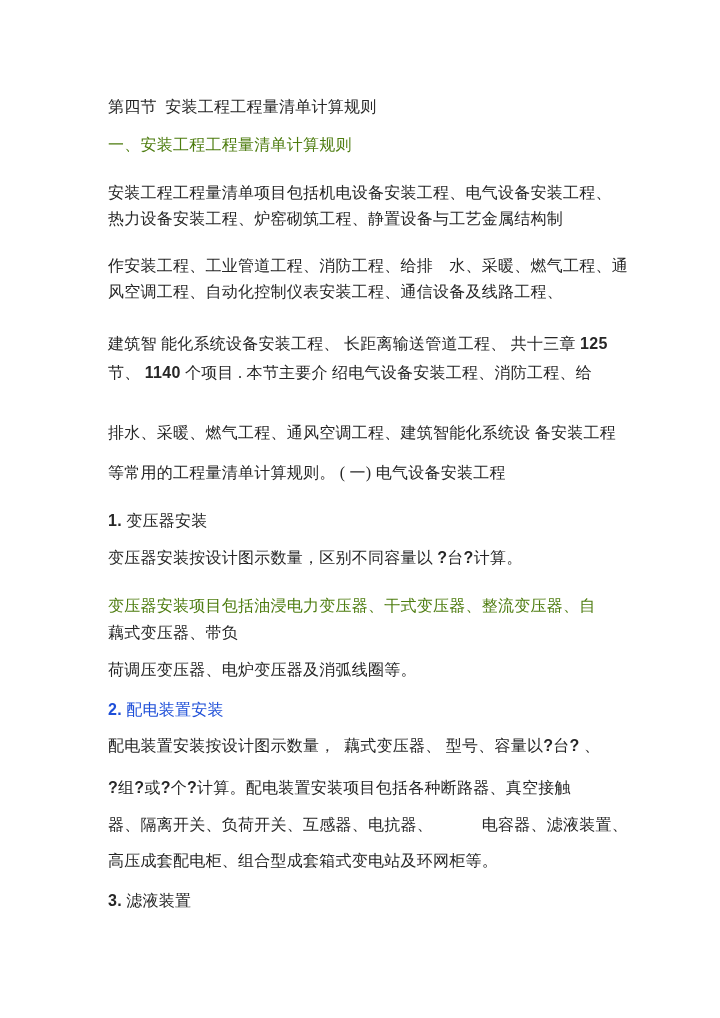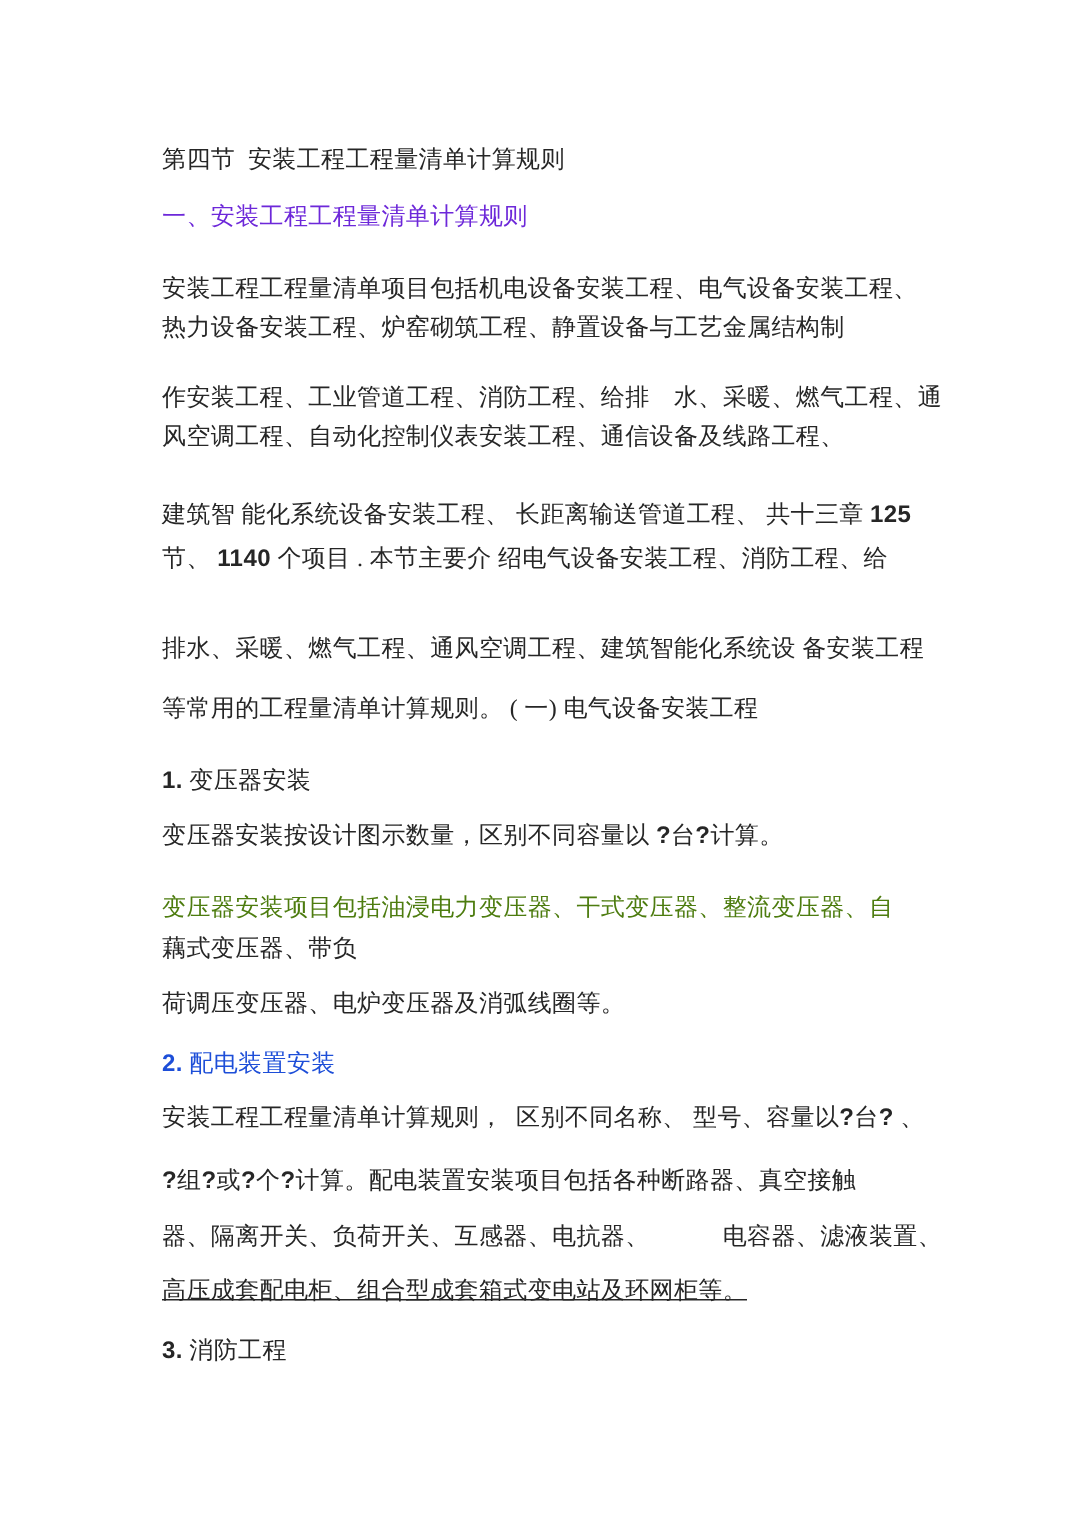--- a/index.html
+++ b/index.html
@@ -39,33 +39,33 @@
     font-family: "Liberation Sans", "DejaVu Sans", sans-serif;
     font-weight: 600;
     letter-spacing: 0.3px;
   }
 </style>
 </head>
 <body>
 
 <div class="doc-page" style="background: rgb(255, 255, 255);">
     <p class="line" style="top: 97px; color: rgb(38, 38, 38);"><span class="run">第四节  安装工程工程量清单计算规则</span></p>
-    <p class="line" style="top: 135px; color: #6d28d9;"><span class="run">一、安装工程工程量清单计算规则</span></p>
+    <p class="line" style="top: 135px; color: #4d7c0f;"><span class="run">一、安装工程工程量清单计算规则</span></p>
     <p class="line" style="top: 183px; color: rgb(38, 38, 38);"><span class="run">安装工程工程量清单项目包括机电设备安装工程、电气设备安装工程、</span></p>
     <p class="line" style="top: 209px; color: rgb(38, 38, 38);"><span class="run">热力设备安装工程、炉窑砌筑工程、静置设备与工艺金属结构制</span></p>
     <p class="line" style="top: 256px; color: rgb(38, 38, 38);"><span class="run">作安装工程、工业管道工程、消防工程、给排　水、采暖、燃气工程、通</span></p>
     <p class="line" style="top: 282px; color: rgb(38, 38, 38);"><span class="run">风空调工程、自动化控制仪表安装工程、通信设备及线路工程、</span></p>
     <p class="line" style="top: 334px; color: rgb(38, 38, 38);"><span class="run">建筑智 能化系统设备安装工程、 长距离输送管道工程、 共十三章 </span><span class="run latin">125</span></p>
     <p class="line" style="top: 363px; color: rgb(38, 38, 38);"><span class="run">节、 </span><span class="run latin">1140</span><span class="run"> 个项目 . 本节主要介 绍电气设备安装工程、消防工程、给</span></p>
     <p class="line" style="top: 423px; color: rgb(38, 38, 38);"><span class="run">排水、采暖、燃气工程、通风空调工程、建筑智能化系统设 备安装工程</span></p>
     <p class="line" style="top: 463px; color: rgb(38, 38, 38);"><span class="run">等常用的工程量清单计算规则。 ( 一) 电气设备安装工程</span></p>
     <p class="line" style="top: 511px; color: rgb(38, 38, 38);"><span class="run latin">1.</span><span class="run"> 变压器安装</span></p>
     <p class="line" style="top: 548px; color: rgb(38, 38, 38); text-align: right;"><span class="run">变压器安装按设计图示数量，区别不同容量以 </span><span class="run latin">?</span><span class="run">台</span><span class="run latin">?</span><span class="run">计算。</span></p>
     <p class="line" style="top: 596px; color: #4d7c0f;"><span class="run">变压器安装项目包括油浸电力变压器、干式变压器、整流变压器、自</span></p>
     <p class="line" style="top: 623px; color: rgb(38, 38, 38);"><span class="run">藕式变压器、带负</span></p>
     <p class="line" style="top: 660px; color: rgb(38, 38, 38);"><span class="run">荷调压变压器、电炉变压器及消弧线圈等。</span></p>
     <p class="line" style="top: 700px; color: #1d4ed8;"><span class="run latin">2.</span><span class="run"> 配电装置安装</span></p>
-    <p class="line" style="top: 736px; color: rgb(38, 38, 38);"><span class="run">安装工程工程量清单计算规则，  区别不同名称、 型号、容量以</span><span class="run latin">?</span><span class="run">台</span><span class="run latin">?</span><span class="run"> 、</span></p>
+    <p class="line" style="top: 736px; color: rgb(38, 38, 38);"><span class="run">配电装置安装按设计图示数量，  藕式变压器、 型号、容量以</span><span class="run latin">?</span><span class="run">台</span><span class="run latin">?</span><span class="run"> 、</span></p>
     <p class="line" style="top: 778px; color: rgb(38, 38, 38);"><span class="run latin">?</span><span class="run">组</span><span class="run latin">?</span><span class="run">或</span><span class="run latin">?</span><span class="run">个</span><span class="run latin">?</span><span class="run">计算。配电装置安装项目包括各种断路器、真空接触</span></p>
     <p class="line" style="top: 815px; color: rgb(38, 38, 38);"><span class="run">器、隔离开关、负荷开关、互感器、电抗器、　　　电容器、滤液装置、</span></p>
-    <p class="line" style="top: 851px; color: rgb(38, 38, 38); text-decoration: underline;"><span class="run">高压成套配电柜、组合型成套箱式变电站及环网柜等。</span></p>
-    <p class="line" style="top: 891px; color: rgb(38, 38, 38);"><span class="run latin">3.</span><span class="run"> 消防工程</span></p>
+    <p class="line" style="top: 851px; color: rgb(38, 38, 38);"><span class="run">高压成套配电柜、组合型成套箱式变电站及环网柜等。</span></p>
+    <p class="line" style="top: 891px; color: rgb(38, 38, 38);"><span class="run latin">3.</span><span class="run"> 滤液装置</span></p>
   </div>
 
 </body></html>

